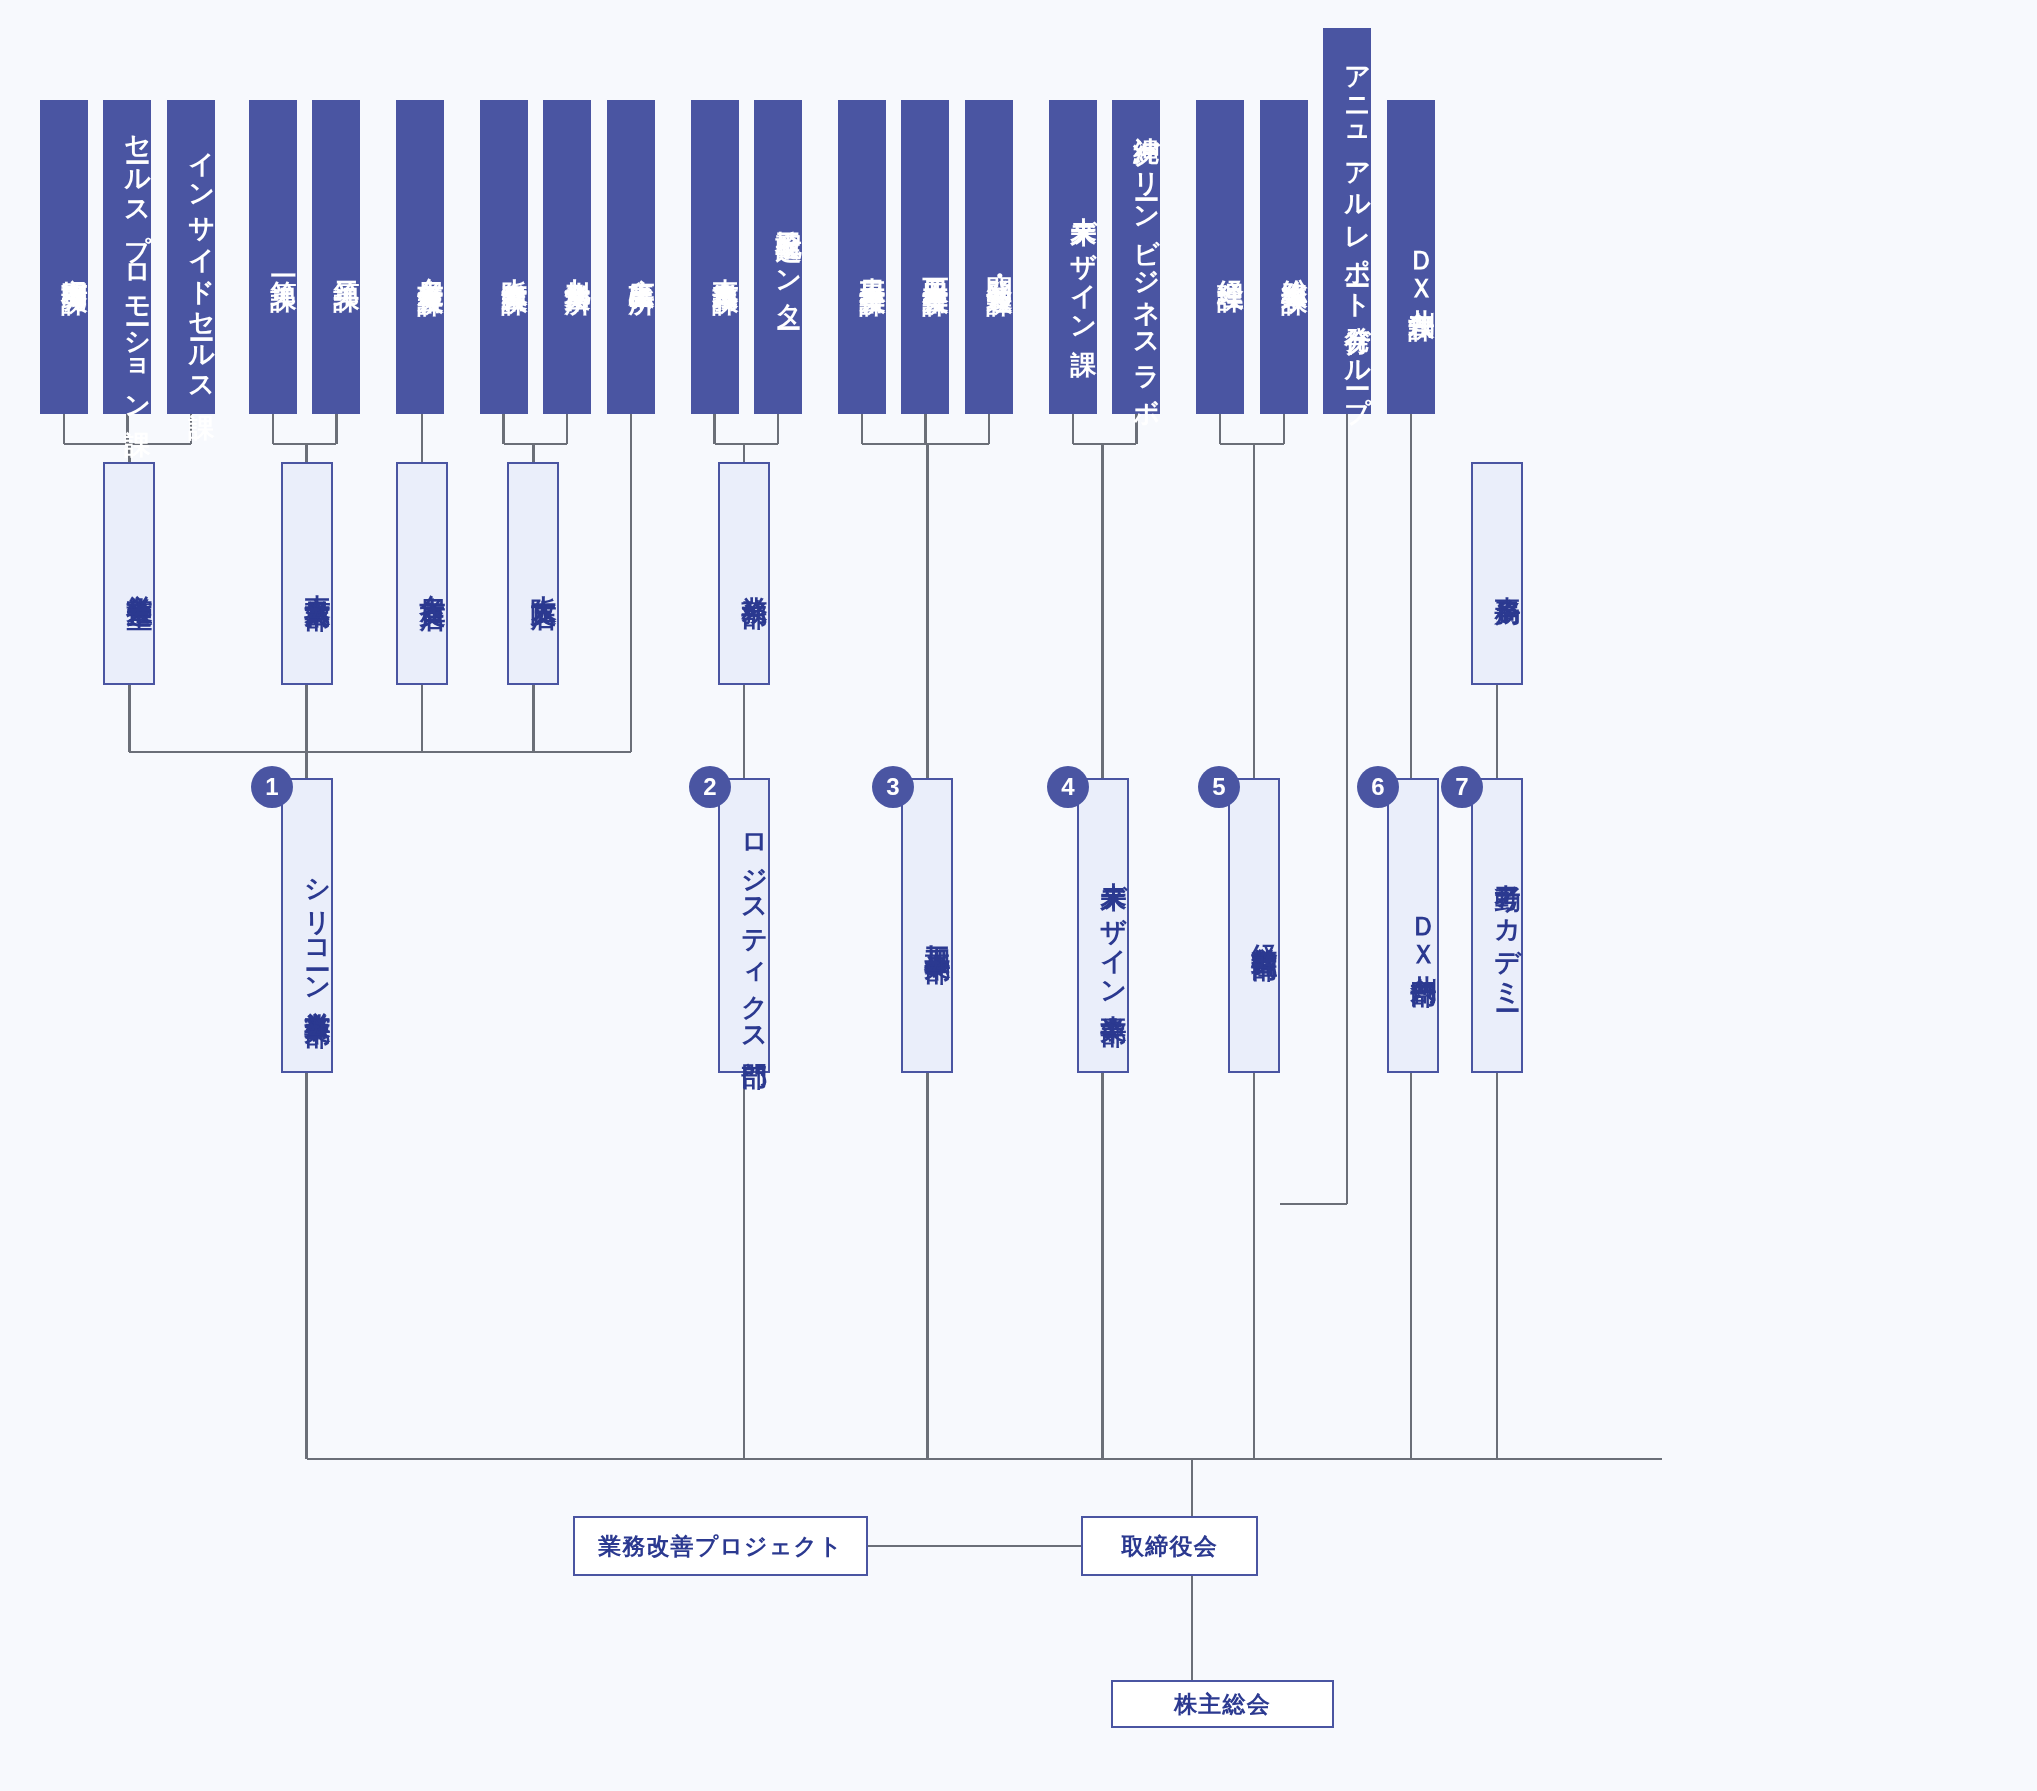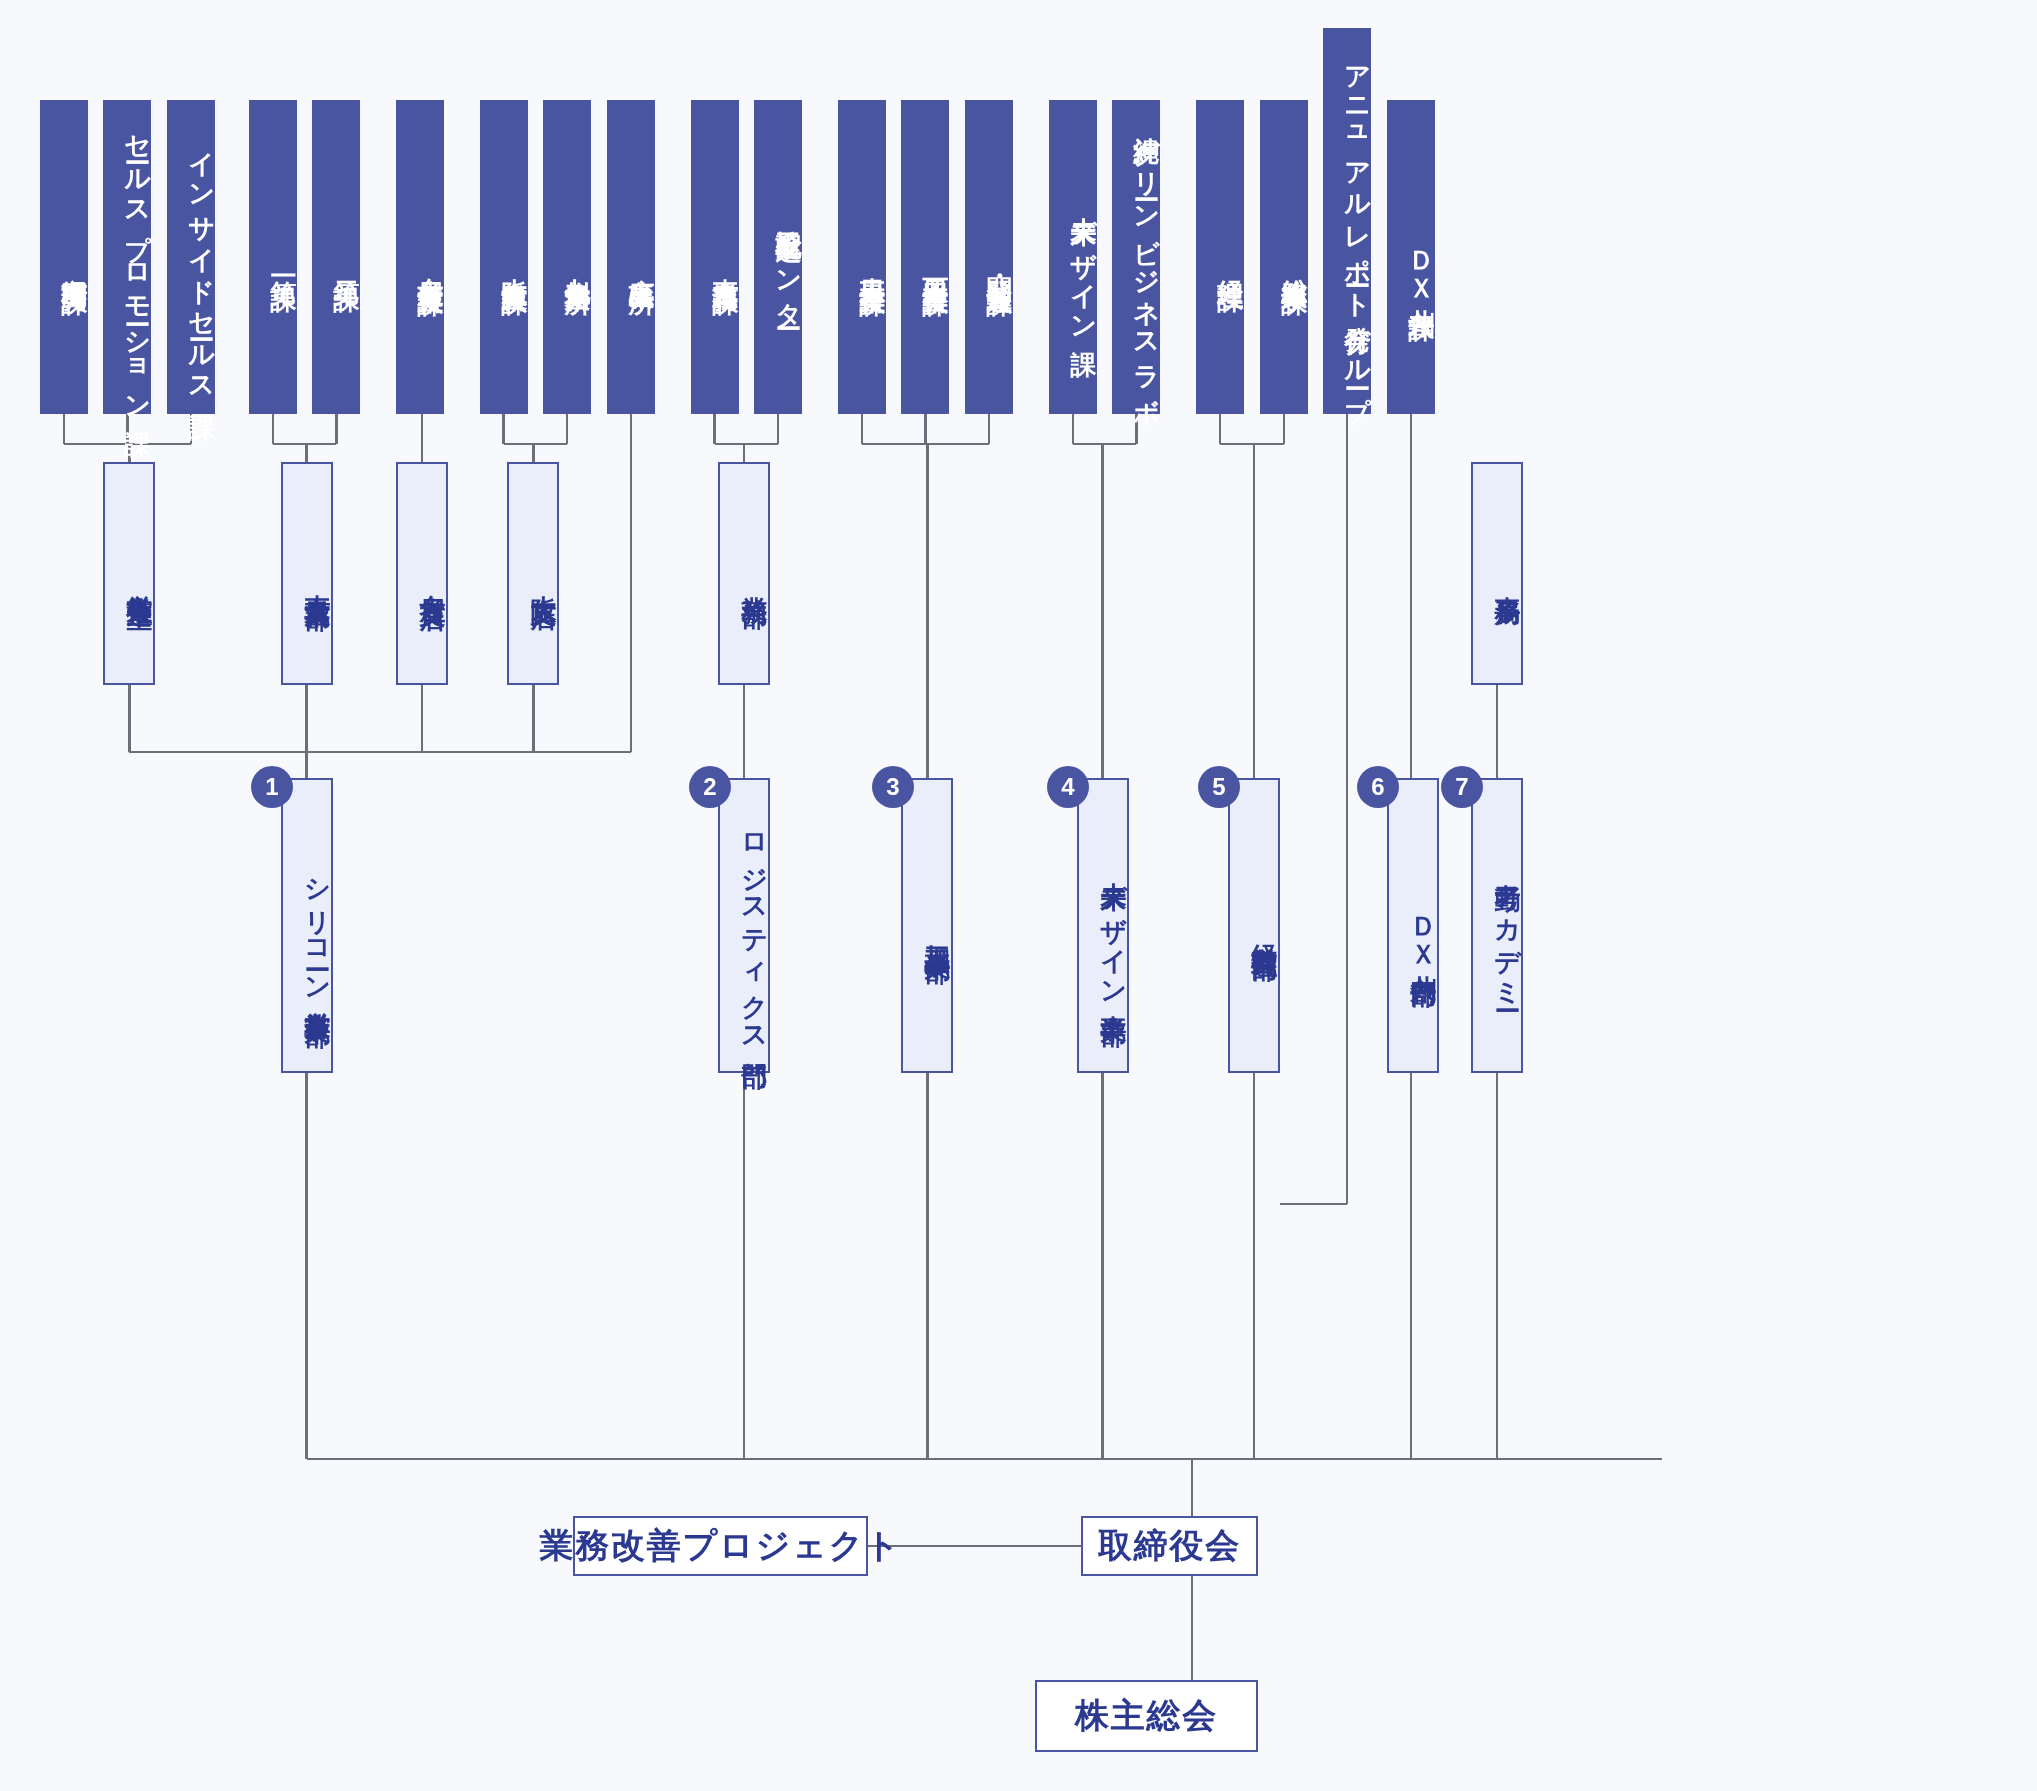--- a/index.html
+++ b/index.html
@@ -55,21 +55,21 @@
     font-weight:bold;
     padding-top:12px;
   }
   
   .hbox{
     position:absolute;
     box-sizing:border-box;
     background:#ffffff;
     border:2px solid #4a55a2;
     color:#2b3990;
-    font-size:34px;
+    font-size:23px;
     font-weight:bold;
     display:flex;
     align-items:center;
     justify-content:center;
     letter-spacing:.05em;
     white-space:nowrap;
   }
   
   .badge{
     position:absolute;
@@ -210,16 +210,16 @@
   <div class="badge" style="left: 1198px; top: 766px;">5</div>
 
   <div class="box lvl3" style="left:1387px;top:778px;width:52px;height:295px;">ＤＸ共創部門</div>
   <div class="badge" style="left: 1357px; top: 766px;">6</div>
 
   <div class="box lvl3" style="left:1471px;top:778px;width:52px;height:295px;">考動アカデミー</div>
   <div class="badge" style="left: 1441px; top: 766px;">7</div>
 
   <div class="hbox" style="left:573px;top:1516px;width:295px;height:60px;">業務改善プロジェクト</div>
   <div class="hbox" style="left:1081px;top:1516px;width:177px;height:60px;">取締役会</div>
-  <div class="hbox" style="left:1035px;top:1680px;width:223px;height:72px;">株主総会</div>
+  <div class="hbox" style="left:1111px;top:1680px;width:223px;height:48px;">株主総会</div>
 
 </div>
 
 
 </body></html>

